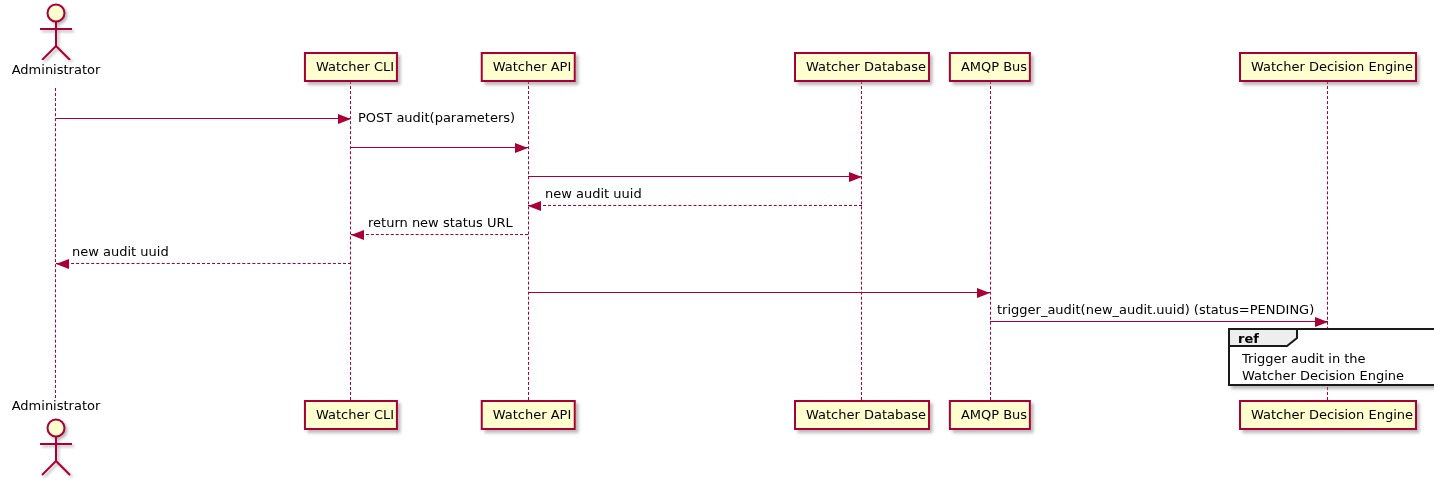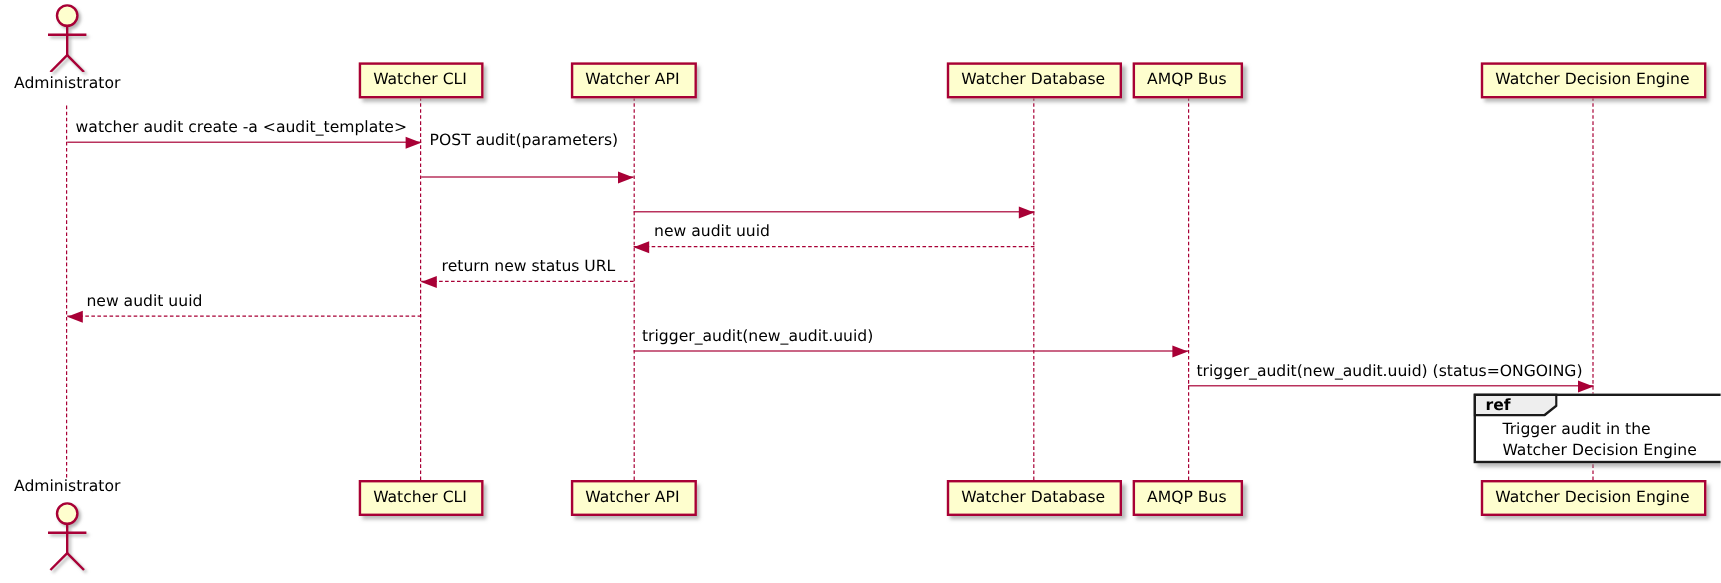--- a/index.html
+++ b/index.html
@@ -14,21 +14,21 @@
     overflow: hidden;
   }
   .participant {
     position: absolute;
     transform: translateX(-50%);
     background: #FEFECE;
     border: 2px solid #A80036;
     box-shadow: 3px 3px 3px rgba(130,130,130,0.55);
     font-size: 13px;
     color: #000;
-    padding: 5px 12px 6px 10px;
+    padding: 5px 2px 6px 10px;
     white-space: nowrap;
     z-index: 3;
     line-height: 15px;
   }
   .lifeline {
     position: absolute;
     width: 0;
     border-left: 1px dashed #A80036;
     z-index: 1;
   }
@@ -82,21 +82,21 @@
   }
   .ref-tab {
     position: absolute; left: -2px; top: -2px;
     width: 70px; height: 19px;
   }
   .ref-tab-label {
     position: absolute; left: 8px; top: 0px;
     font-size: 13px; font-weight: bold; color: #000;
     line-height: 17px;
   }
-  .ref-line { position: absolute; left: 22px; font-size: 13px; color: #000; white-space: nowrap; }
+  .ref-line { position: absolute; left: 12px; font-size: 13px; color: #000; white-space: nowrap; }
   .ref-line1 { top: 21px; }
   .ref-line2 { top: 38px; }
 </style>
 </head>
 <body>
 
 <div id="canvas">
 
   <div class="lifeline" style="left:55px; top:88px; height:310px;"></div>
   <div class="lifeline" style="left:350px; top:81px; height:319px;"></div>
@@ -113,21 +113,20 @@
     <line x1="32" y1="44" x2="46" y2="58" stroke="#A80036" stroke-width="2"></line>
   </svg>
   <div class="actor-label" style="left:56px; top:62px;">Administrator</div>
 
   <div class="participant" style="left:351px; top:52px;">Watcher CLI</div>
   <div class="participant" style="left:528px; top:52px;">Watcher API</div>
   <div class="participant" style="left:862px; top:52px;">Watcher Database</div>
   <div class="participant" style="left:990px; top:52px;">AMQP Bus</div>
   <div class="participant" style="left:1328px; top:52px;">Watcher Decision Engine</div>
 
-  <div class="msg-label" style="left:63px; top:99px;">watcher audit create -a &lt;audit_template&gt;</div>
   <div class="msg-line" style="left:56px; top:118px; width:295px;"></div>
   <div class="arrow-r" style="left:338px; top:114px;"></div>
 
   <div class="msg-label" style="left:358px; top:110px;">POST audit(parameters)</div>
   <div class="msg-line" style="left:351px; top:147px; width:177px;"></div>
   <div class="arrow-r" style="left:515px; top:143px;"></div>
 
   <div class="msg-line" style="left:528px; top:176px; width:334px;"></div>
   <div class="arrow-r" style="left:849px; top:172px;"></div>
 
@@ -136,25 +135,24 @@
   <div class="arrow-l" style="left:528px; top:201px;"></div>
 
   <div class="msg-label" style="left:368px; top:215px;">return new status URL</div>
   <div class="msg-line dashed" style="left:351px; top:234px; width:177px;"></div>
   <div class="arrow-l" style="left:351px; top:230px;"></div>
 
   <div class="msg-label" style="left:72px; top:244px;">new audit uuid</div>
   <div class="msg-line dashed" style="left:56px; top:263px; width:295px;"></div>
   <div class="arrow-l" style="left:56px; top:259px;"></div>
 
-  <div class="msg-label" style="left:535px; top:273px;">trigger_audit(new_audit.uuid)</div>
   <div class="msg-line" style="left:528px; top:292px; width:462px;"></div>
   <div class="arrow-r" style="left:977px; top:288px;"></div>
 
-  <div class="msg-label" style="left:997px; top:302px;">trigger_audit(new_audit.uuid) (status=ONGOING)</div>
+  <div class="msg-label" style="left:997px; top:302px;">trigger_audit(new_audit.uuid) (status=PENDING)</div>
   <div class="msg-line" style="left:990px; top:321px; width:338px;"></div>
   <div class="arrow-r" style="left:1315px; top:317px;"></div>
 
   <div class="ref-box">
     <svg class="ref-tab" width="70" height="19" viewBox="0 0 70 19">
       <polygon points="1,1 69,1 69,10 59,18 1,18" fill="#EEEEEE" stroke="#1a1a1a" stroke-width="2"></polygon>
     </svg>
     <div class="ref-tab-label">ref</div>
     <div class="ref-line ref-line1">Trigger audit in the</div>
     <div class="ref-line ref-line2">Watcher Decision Engine</div>

